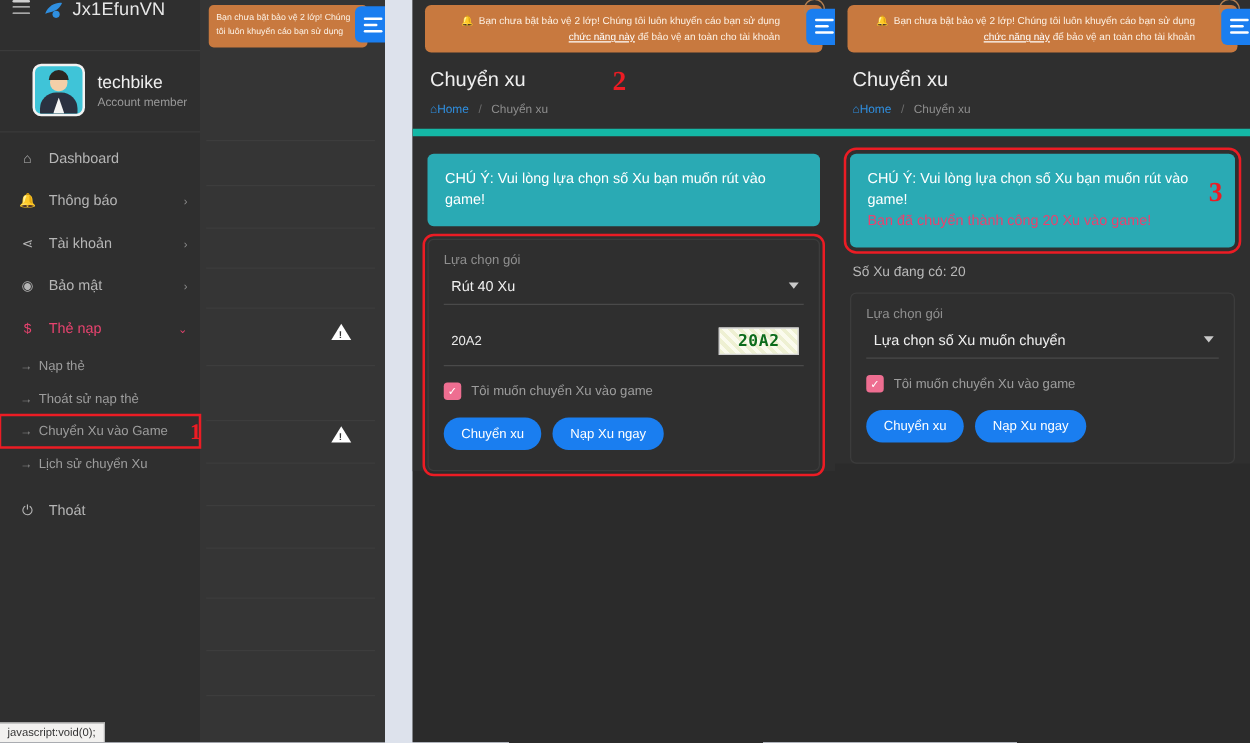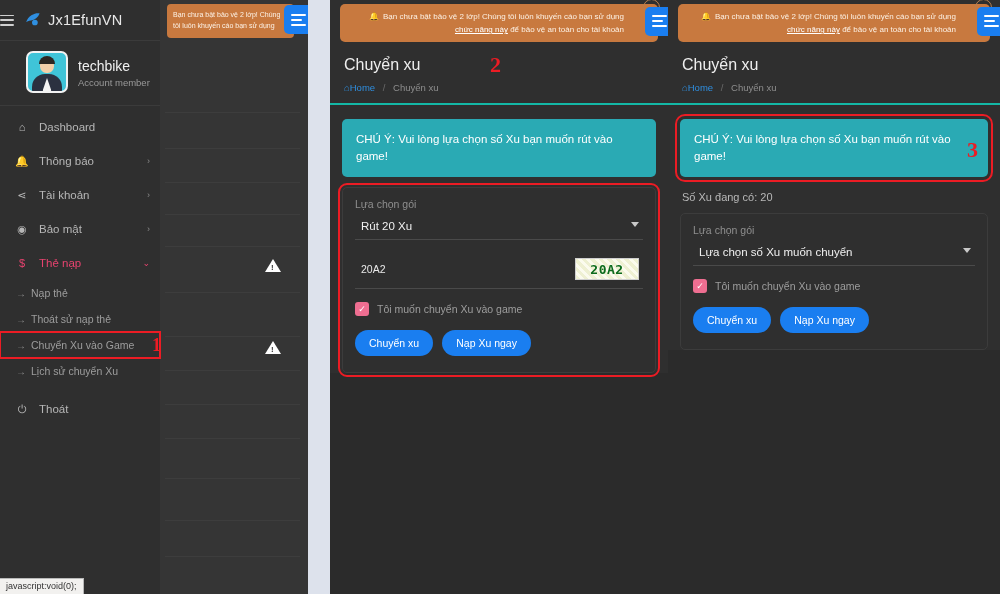--- a/index.html
+++ b/index.html
@@ -16,21 +16,21 @@
   #panel-left{left:0;width:308px;}
   #panel-mid{left:330px;width:338px;}
   #panel-right{left:668px;width:332px;}
 
   .gap{position:absolute;top:0;height:594px;background:#dde2ec;}
   #gap-1{left:308px;width:22px;}
   #gap-2{left:668px;width:10px;}
 
   
   .sidebar{position:absolute;left:0;top:0;width:160px;height:594px;background:#2f2f2f;}
-  .sb-head{display:flex;align-items:center;height:40px;border-bottom:1px solid #3b3b3b;}
+  .sb-head{display:flex;align-items:flex-start;height:40px;padding-left:10px;border-bottom:1px solid #3b3b3b;}
   .burger{width:14px;height:11px;display:flex;flex-direction:column;justify-content:space-between;margin-right:9px;}
   .burger i{display:block;height:1.5px;background:#cfcfcf;border-radius:1px;}
   .logo-mark{width:19px;height:19px;margin-right:6px;position:relative;flex:none;}
   .brand{color:#e8e8e8;font-size:14.5px;letter-spacing:.2px;}
 
   .sb-user{display:flex;align-items:center;padding:10px 10px 12px 26px;border-bottom:1px solid #3b3b3b;}
   .avatar{width:38px;height:38px;border-radius:7px;background:#3fc4d8;border:2px solid #f2f2f2;
           position:relative;overflow:hidden;flex:none;margin-right:10px;}
   .av-head{position:absolute;left:50%;top:5px;transform:translateX(-50%);
            width:14px;height:15px;border-radius:50% 50% 45% 45%;background:#f3cfa8;}
@@ -76,21 +76,21 @@
   .warnbar a{color:#fff;text-decoration:underline;}
   .bell{display:inline-block;margin-right:4px;}
   .fab{position:absolute;right:-16px;top:3px;width:29px;height:29px;background:#1a7ef0;border-radius:5px;}
   .fab i{position:absolute;left:7px;background:#fff;height:2px;border-radius:1px;}
   .fab i:nth-child(1){top:8px;width:15px;}
   .fab i:nth-child(2){top:13px;width:11px;}
   .fab i:nth-child(3){top:18px;width:15px;}
   .fab-ring{position:absolute;right:-2px;top:-5px;width:15px;height:15px;border:1.5px solid #b88050;border-radius:50%;}
 
   .page-title{color:#efefef;font-size:16px;padding:14px 0 0 14px;font-weight:400;}
-  .crumb{padding:8px 0 10px 14px;font-size:9.5px;color:#8e8e8e;border-bottom:2px solid #14b8a6;}
+  .crumb{padding:8px 0 10px 14px;font-size:9.5px;color:#8e8e8e;border-bottom:6px solid #14b8a6;}
   .crumb .home{color:#2f8fe0;}
   .crumb .sep{margin:0 5px;color:#6d6d6d;}
 
   .notice{margin:14px 12px 0 12px;background:#2aaab4;border-radius:5px;color:#fff;
           font-size:11.5px;line-height:17px;padding:12px 14px;}
   .notice .ok{color:#e8436f;display:block;}
   .notice.hl{outline:2px solid #ec1c24;outline-offset:3px;}
 
   .balance{color:#b8b8b8;font-size:11px;padding:14px 0 0 14px;}
 
@@ -264,21 +264,21 @@
       </div>
 
       <div class="notice">
         <span>CHÚ Ý: Vui lòng lựa chọn số Xu bạn muốn rút vào game!</span>
       </div>
 
 
       <div class="form hl">
         <div class="flabel">Lựa chọn gói</div>
         <div class="select">
-          <span>Rút 20 Xu</span>
+          <span>Rút 40 Xu</span>
           <span class="chev"></span>
         </div>
         <div class="caprow">
           <span class="capval">20A2</span>
           <span class="capimg hatch">20A2</span>
         </div>
         <div class="checkrow">
           <span class="cbox">✓</span>
           <span class="clabel">Tôi muốn chuyển Xu vào game</span>
         </div>
@@ -310,20 +310,21 @@
       <div class="page-title">Chuyển xu</div>
 
       <div class="crumb">
         <span class="home">⌂<span>Home</span></span>
         <span class="sep">/</span>
         <span>Chuyển xu</span>
       </div>
 
       <div class="notice hl" style="position:relative">
         <span>CHÚ Ý: Vui lòng lựa chọn số Xu bạn muốn rút vào game!</span>
+        <span class="ok">Bạn đã chuyển thành công 20 Xu vào game!</span>
         <span class="marker-big" style="right:10px;top:22px">3</span>
       </div>
 
       <div class="balance">Số Xu đang có: 20</div>
 
       <div class="form">
         <div class="flabel">Lựa chọn gói</div>
         <div class="select">
           <span>Lựa chọn số Xu muốn chuyển</span>
           <span class="chev"></span>

